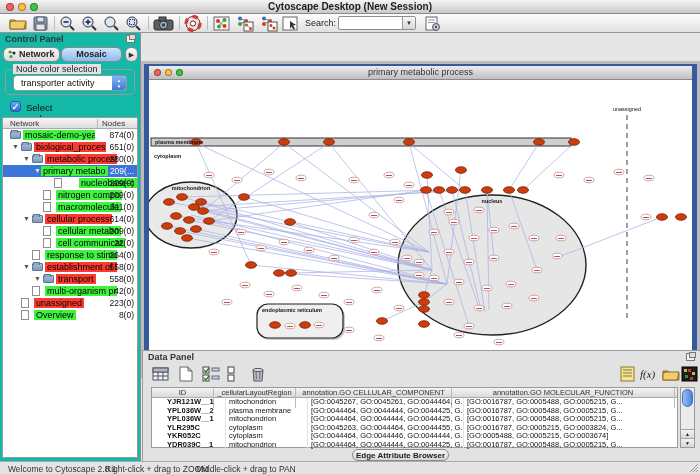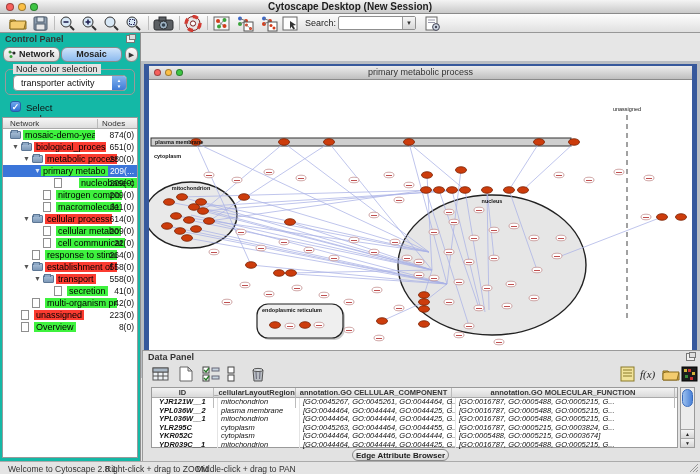--- a/index.html
+++ b/index.html
@@ -99,23 +99,23 @@
   .grip-sm{position:absolute;right:3px;top:4px;width:8px;height:8px;background:#e8e8e8;border:1px solid #9a9a9a;}
 
   
   .dpanel{position:absolute;left:142px;top:350px;width:558px;height:111px;background:#e2e2e2;
     border-top:1px solid #9a9a9a;border-left:1px solid #9a9a9a;}
   .dp-toolbar{position:absolute;left:0;top:12px;width:100%;height:23px;}
   .dbtn{position:absolute;top:2px;width:20px;height:18px;}
   .dtable{position:absolute;left:8px;top:36px;width:527px;height:61px;background:#fff;border:1px solid #9a9a9a;}
   .dt-head{position:absolute;left:0;top:0;width:100%;height:10px;
     background:linear-gradient(#f3f3f3,#dadada);border-bottom:1px solid #aaa;}
-  .dt-head .hc{position:absolute;top:0;font-size:7.5px;font-weight:bold;color:#333;text-align:center;
+  .dt-head .hc{position:absolute;top:0;font-size:7.5px;font-weight:normal;color:#333;text-align:center;
     border-right:1px solid #bbb;height:20px;line-height:10px;overflow:hidden;white-space:nowrap;}
-  .dt-row{position:absolute;left:4px;width:100%;height:8.5px;font-style:italic;}
+  .dt-row{position:absolute;left:12px;width:100%;height:8.5px;}
   .dt-row .dc{position:absolute;top:0;font-size:7.5px;color:#111;line-height:8.5px;
     overflow:hidden;white-space:nowrap;padding-left:3px;border-right:1px solid #e4e4e4;height:8.5px;}
   .dt-row .dc.b{font-weight:bold;}
   .vscroll{position:absolute;left:537px;top:36px;width:15px;height:61px;background:#ececec;border:1px solid #9a9a9a;}
   .vthumb{position:absolute;left:1px;top:1px;width:11px;height:18px;border-radius:6px;
     background:linear-gradient(90deg,#9cc0ee,#4a82d8);border:1px solid #3a6cbd;}
   .varrow{position:absolute;left:0;width:13px;height:9px;background:linear-gradient(#f4f4f4,#d6d6d6);
     border-top:1px solid #a5a5a5;font-size:5px;text-align:center;line-height:9px;color:#222;}
   .dp-tabs{position:absolute;left:0;top:98px;width:100%;height:13px;}
   .dp-tab{position:absolute;top:0;height:12px;border:1px solid #8a8a8a;border-radius:7px;
@@ -361,25 +361,20 @@
             <span class="tri" style="left: 20px;">▼</span>
             <span class="ic-folder" style="left: 29px;"></span>
             <span class="tlabel red" style="left: 42px;">establishment of lo</span>
             <span class="tcount">558(0)</span>
           </div>
           <div class="trow">
             <span class="tri" style="left: 31px;">▼</span>
             <span class="ic-folder" style="left: 40px;"></span>
             <span class="tlabel red" style="left: 53px;">transport</span>
             <span class="tcount">558(0)</span>
-          </div>
-          <div class="trow">
-            <span class="ic-file" style="left: 51px;"></span>
-            <span class="tlabel green" style="left: 64px;">secretion</span>
-            <span class="tcount">41(0)</span>
           </div>
           <div class="trow">
             <span class="ic-file" style="left: 29px;"></span>
             <span class="tlabel green" style="left: 42px;">multi-organism pro</span>
             <span class="tcount">42(0)</span>
           </div>
           <div class="trow">
             <span class="ic-file" style="left: 18px;"></span>
             <span class="tlabel red" style="left: 31px;">unassigned</span>
             <span class="tcount">223(0)</span>

